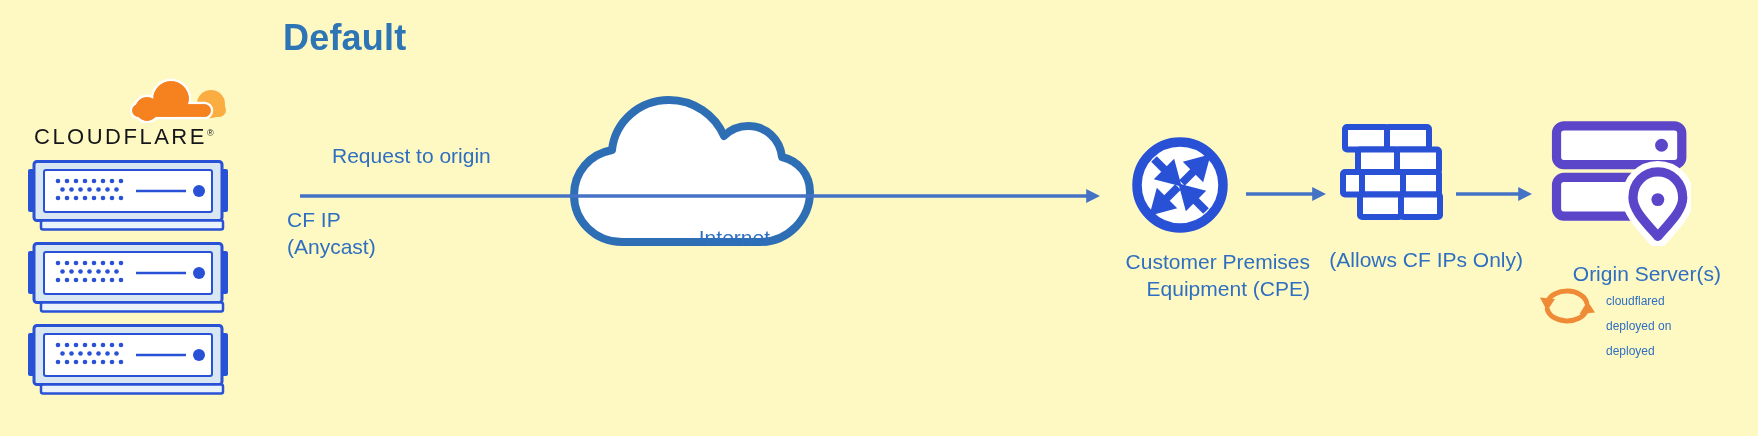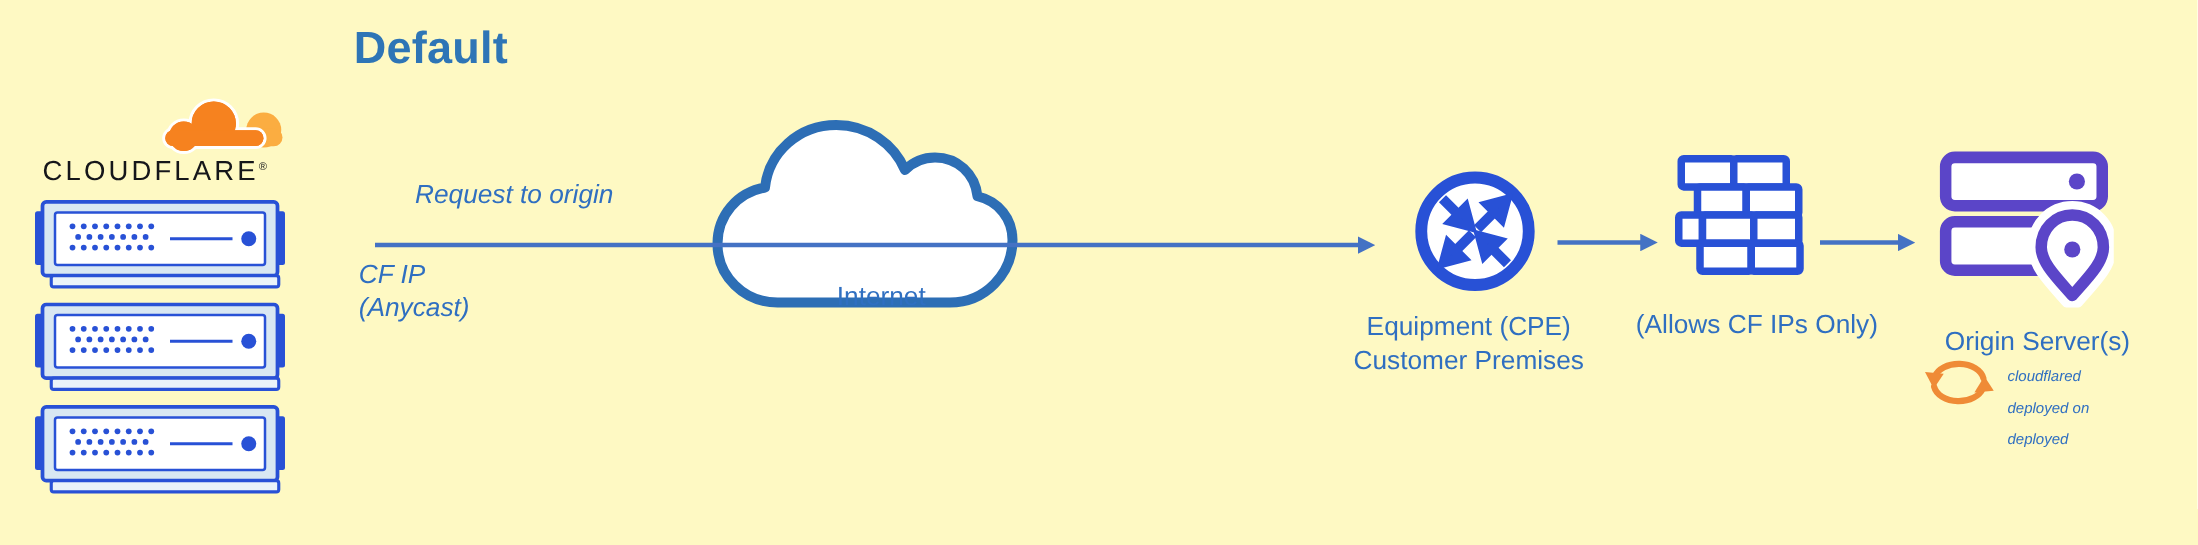--- a/index.html
+++ b/index.html
@@ -5,24 +5,24 @@
   html,body{margin:0;padding:0;background:#ffffff;}
   .canvas{
     position:relative;width:1758px;height:436px;background:#fef9c3;overflow:hidden;
     font-family:"Liberation Sans", sans-serif;
   }
   .title{
     position:absolute;left:283px;top:17px;
     font-size:36px;font-weight:600;color:#2e75b6;letter-spacing:0.2px;
   }
   .label{
-    position:absolute;color:#2f6fc1;font-size:21px;line-height:27px;text-align:center;
+    position:absolute;color:#2f6fc1;font-size:21px;line-height:27px;text-align:right;
   }
   .label .line{display:block;}
-  .label-left{text-align:left;font-style:italic;}
+  .label-left{text-align:left;}
   .cf-logo{position:absolute;left:28px;top:76px;width:202px;height:78px;}
   .cf-logo .cloud-svg{position:absolute;left:86px;top:0;}
   .cf-logo .wordmark{
     position:absolute;left:6px;top:48px;width:196px;
     font-size:22px;font-weight:400;letter-spacing:2.5px;color:#15161a;white-space:nowrap;
   }
   .cf-logo .wordmark sup{font-size:9px;letter-spacing:0;}
   .server{position:absolute;left:28px;width:200px;height:72px;}
   .srv1{top:160px;} .srv2{top:242px;} .srv3{top:324px;}
   .internet-cloud{position:absolute;left:558px;top:82px;}
@@ -126,22 +126,22 @@
       <polygon points="46,46 31.5,42.1 42.1,31.5"></polygon>
       <line x1="52" y1="48" x2="64" y2="36"></line>
       <polygon points="75,25 71.1,39.5 60.5,28.9"></polygon>
       <line x1="48" y1="52" x2="36" y2="64"></line>
       <polygon points="25,75 28.9,60.5 39.5,71.1"></polygon>
       <line x1="76" y1="76" x2="64" y2="64"></line>
       <polygon points="54,54 68.5,57.9 57.9,68.5"></polygon>
     </g>
   </svg>
   <div class="label" style="left:1040px;top:248px;width:270px;">
+    <span class="line">Customer Premises</span>
     <span class="line">Equipment (CPE)</span>
-    <span class="line">Customer Premises</span>
   </div>
 
   <svg class="firewall-icon" width="104" height="100" viewBox="0 0 104 100">
     <g fill="#ffffff" stroke="#2851d6" stroke-width="6" stroke-linejoin="round">
       <rect x="5" y="3" width="42" height="22.5" rx="2"></rect>
       <rect x="47" y="3" width="42" height="22.5" rx="2"></rect>
       <rect x="18" y="25.5" width="39" height="22.5" rx="2"></rect>
       <rect x="57" y="25.5" width="42" height="22.5" rx="2"></rect>
       <rect x="3" y="48" width="19" height="22.5" rx="2"></rect>
       <rect x="22" y="48" width="41" height="22.5" rx="2"></rect>

